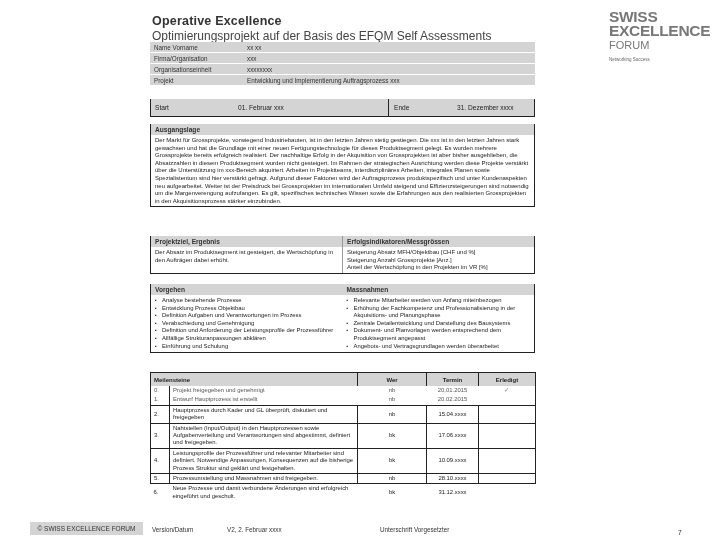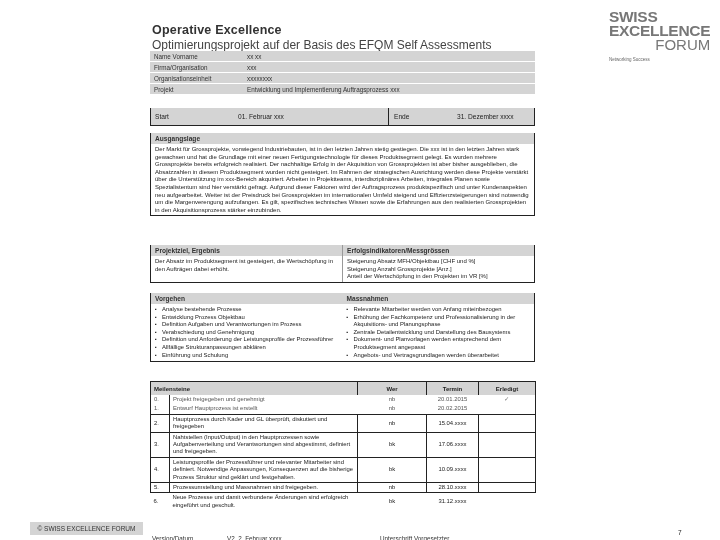--- a/index.html
+++ b/index.html
@@ -1,18 +1,18 @@
 <!DOCTYPE html>
 <html><head>
 <meta charset="utf-8">
 <style>
   html, body { margin:0; padding:0; }
   body { width:720px; height:540px; background:#ffffff; position:relative; overflow:hidden;
          font-family:"Liberation Sans", sans-serif; color:#222; }
-  .page { position:absolute; left:147px; top:9px; width:393px; height:400px; }
+  .page { position:absolute; left:147px; top:0; width:393px; height:400px; }
   .title { position:absolute; left:5px; top:14px; font-size:12.5px; font-weight:bold; color:#333; letter-spacing:0.2px; }
   .subtitle { position:absolute; left:5px; top:29px; font-size:12px; color:#444; }
   .info { position:absolute; left:3px; top:41px; width:385px; border-collapse:separate; border-spacing:0 1px; }
   .info td { background:#d4d4d4; font-size:6.3px; padding:0 4px; height:10px; color:#333; }
   .info td.k { width:85px; }
   .box { position:absolute; left:3px; border-left:1.5px solid #222; border-right:1.5px solid #222; }
   .hdr { background:#d4d4d4; font-size:6.6px; font-weight:bold; color:#333; padding:0 4px; height:11px; line-height:11px; }
   .startrow { top:99px; width:383px; height:17px; border-bottom:1.5px solid #222; background:#d4d4d4; display:flex; align-items:center; font-size:6.6px; }
   .startrow span { position:absolute; }
   .body-txt { font-size:6px; line-height:7.6px; color:#222; padding:2px 4px 1px 4px; }
@@ -30,21 +30,21 @@
   table.ms td.n { width:12px; }
   table.ms td.w { width:62px; }
   table.ms td.t { width:45px; }
   table.ms td.e { width:50px; }
   table.ms tr.light td { border-top:none; border-bottom:none; border-left:none; border-right:none; color:#555; }
   table.ms tr.light td.n { border-left:1.5px solid #222; border-right:1px solid #222; }
   table.ms tr.last td { border:none; }
   .foot { position:absolute; top:526px; font-size:6.3px; color:#333; }
   .logo { position:absolute; left:609px; top:10px; color:#777; font-weight:bold; line-height:14px; }
   .logo .l1, .logo .l2 { font-size:15.5px; letter-spacing:-0.3px; display:block; }
-  .logo .l3 { font-size:15px; font-weight:normal; display:block;text-align:right; }
+  .logo .l3 { font-size:11px; font-weight:normal; display:block; }
   .logo .l4 { font-size:4.5px; font-weight:normal; display:block; margin-top:1px; color:#666; }
   .copyright { position:absolute; left:30px; top:522px; width:113px; height:13px; background:#d4d4d4; font-size:6.5px;
                color:#333; text-align:center; line-height:13px; }
   .pagenum { position:absolute; left:678px; top:529px; font-size:6.5px; color:#222; }
 </style>
 </head>
 <body>
 
 <div class="logo">
   <span class="l1">SWISS</span>

